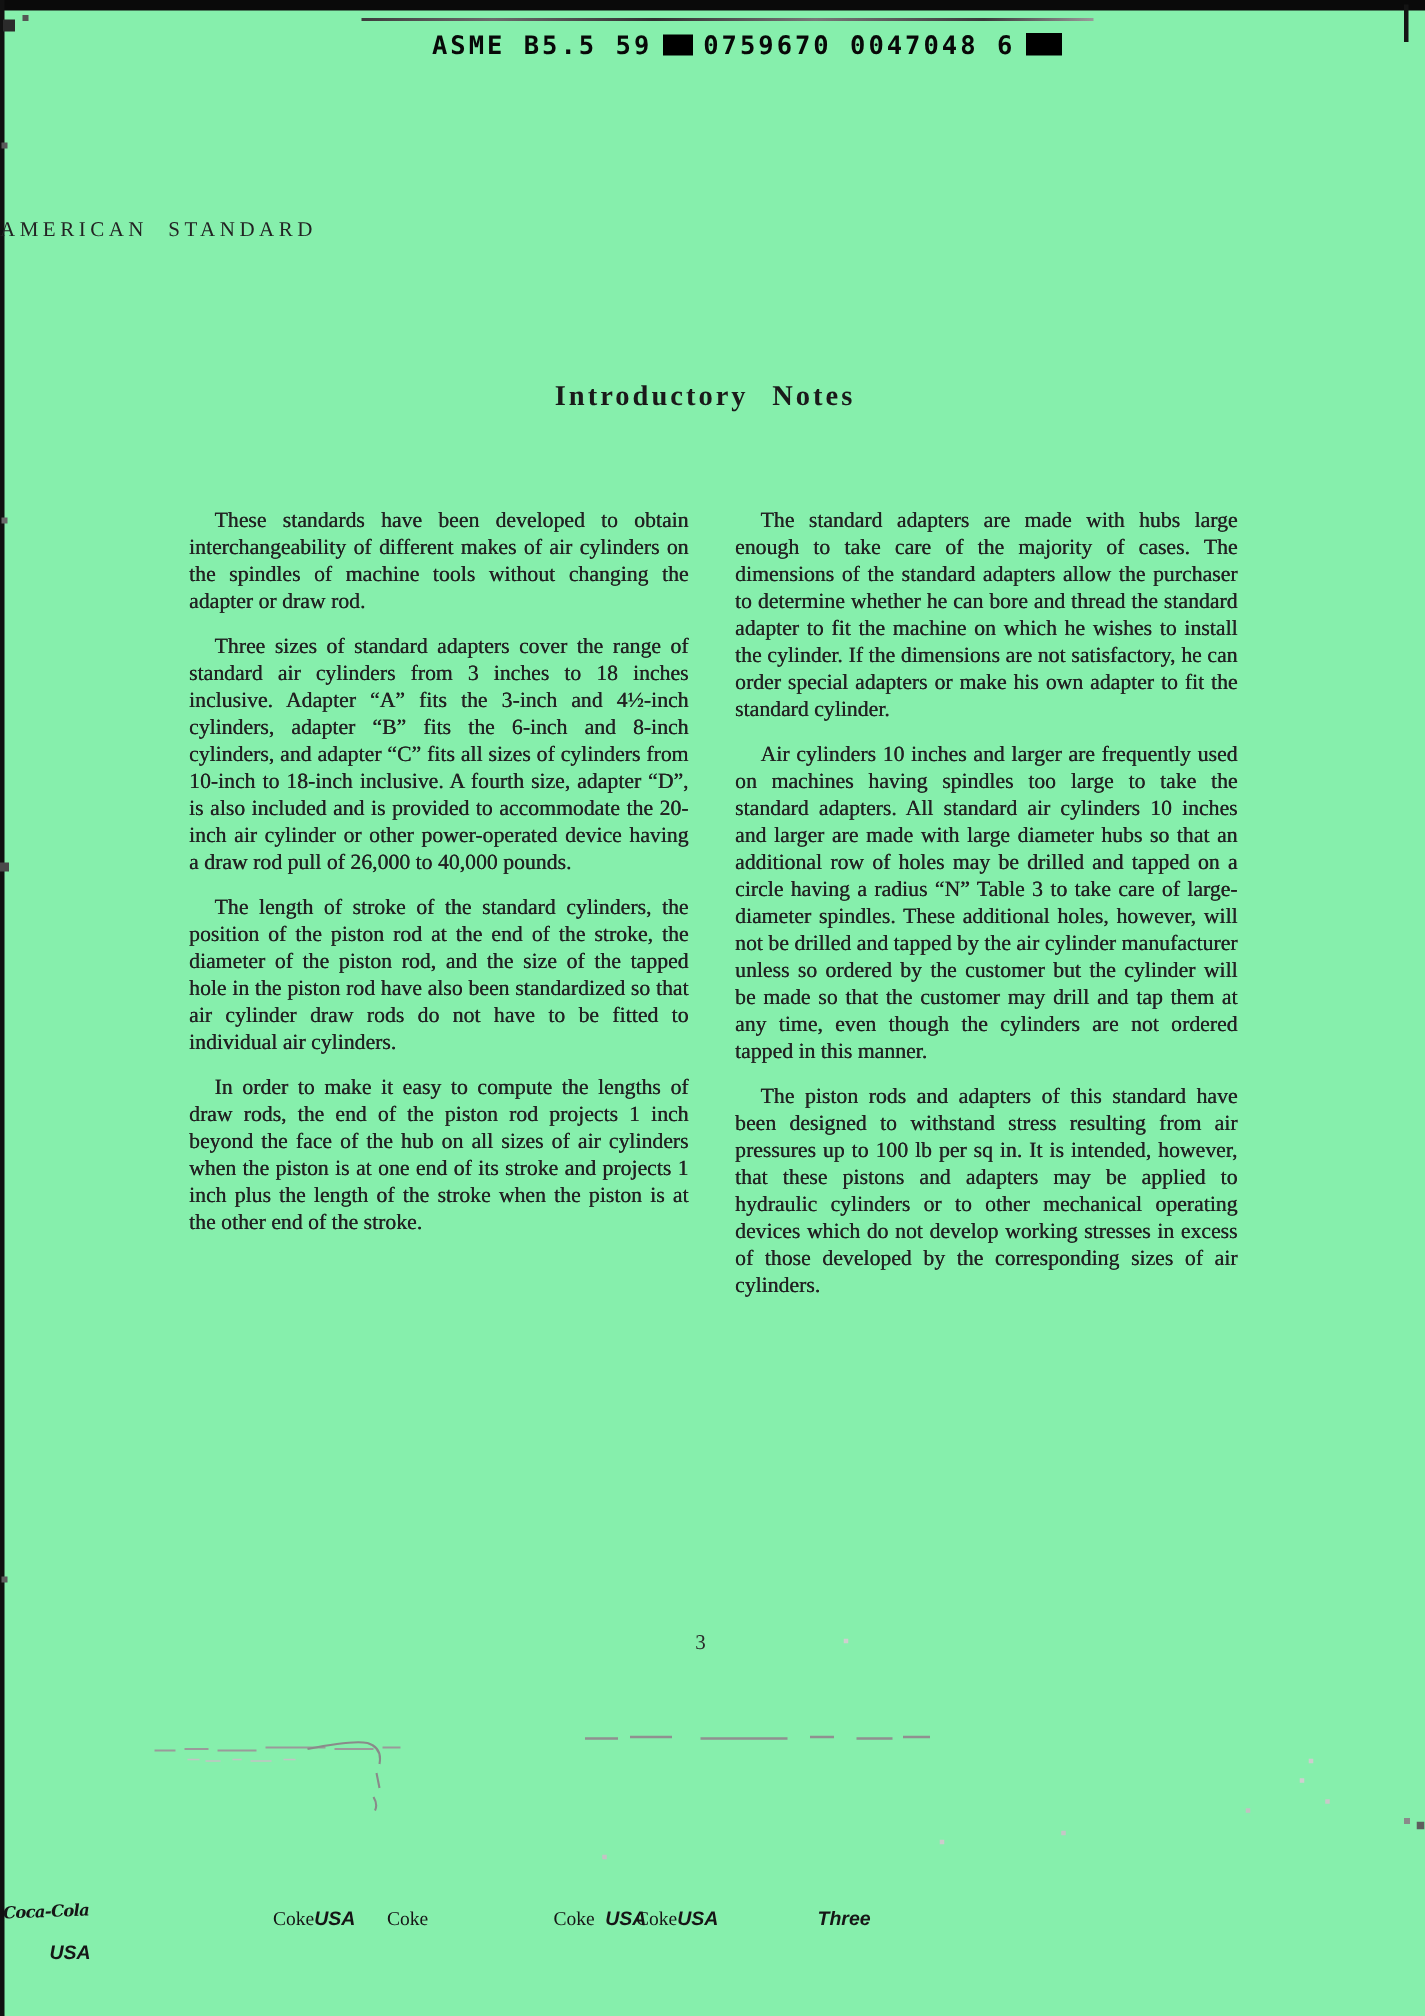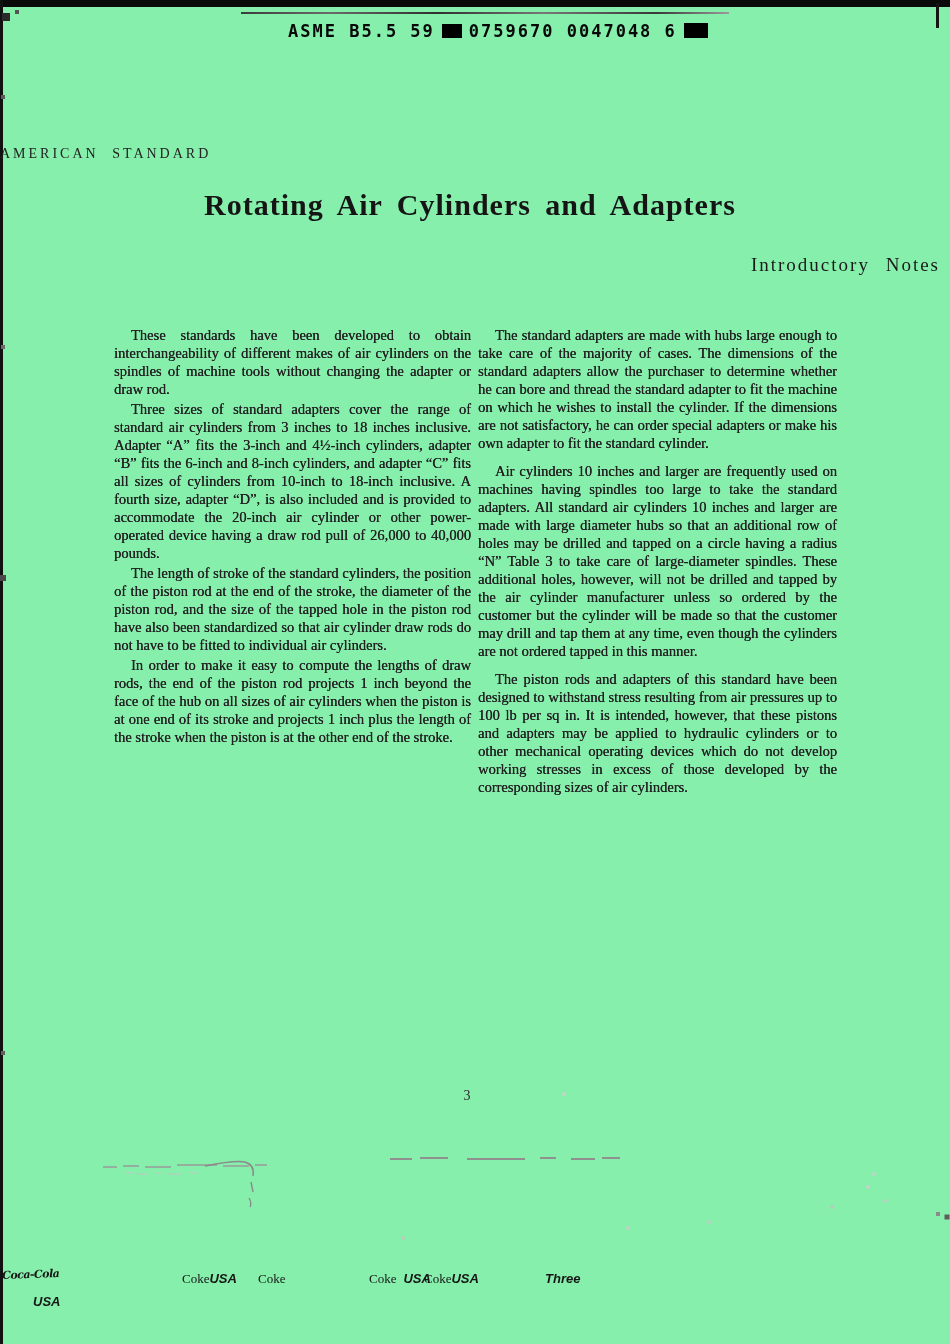--- a/index.html
+++ b/index.html
@@ -32,33 +32,33 @@
   
   .eyebrow{
     position:absolute;left:0;top:146px;width:940px;
     font-size:14px;letter-spacing:3px;word-spacing:7px;color:#232323;
   }
   .title{
     position:absolute;left:0;top:188px;width:940px;margin:0;text-align:center;
     font-size:30px;font-weight:700;letter-spacing:1px;word-spacing:6px;color:#151515;
   }
   .subtitle{
-    position:absolute;left:0;top:254px;width:940px;margin:0;text-align:right;
-    font-size:19px;font-weight:400;letter-spacing:2px;word-spacing:9px;color:#1a1a1a;
+    position:absolute;left:0;top:254px;width:940px;margin:0;text-align:center;
+    font-size:19px;font-weight:700;letter-spacing:2px;word-spacing:9px;color:#1a1a1a;
   }
 
   
   .col{
     position:absolute;top:326px;
     font-size:14.5px;line-height:18px;text-align:justify;
     color:#222;text-shadow:0.2px 0 0 currentColor;
   }
   .col-left{left:114px;width:357px;}
   .col-right{left:478px;width:359px;}
-  .col p{margin:0;text-indent:17px;}
+  .col p{margin:12px;text-indent:17px;}
   .col-left p{margin-bottom:2px;}
   .col-right p{margin-bottom:10px;}
 
   .pageno{
     position:absolute;left:0;top:1088px;width:934px;text-align:center;
     font-size:14px;color:#2a2a2a;
   }
 
   
   .pencil{position:absolute;left:85px;top:1148px;}
@@ -104,21 +104,20 @@
   <div class="bar-top"></div>
   <div class="edge-left"></div>
   <div class="rule-top"></div>
   <div class="tick-right"></div>
 
   <div class="machine-header">
     <span>ASME B5.5 59</span><span class="sq"></span><span>0759670 0047048 6</span><span class="sq sq2"></span>
   </div>
 
   <div class="eyebrow">AMERICAN STANDARD</div>
-  <h1 class="title">Rotating Air Cylinders and Adapters</h1>
   <h2 class="subtitle">Introductory Notes</h2>
 
   <div class="col col-left">
     <p>These standards have been developed to obtain interchangeability of different makes of air cylinders on the spindles of machine tools without changing the adapter or draw rod.</p>
     <p>Three sizes of standard adapters cover the range of standard air cylinders from 3 inches to 18 inches inclusive. Adapter “A” fits the 3-inch and 4½-inch cylinders, adapter “B” fits the 6-inch and 8-inch cylinders, and adapter “C” fits all sizes of cylinders from 10-inch to 18-inch inclusive. A fourth size, adapter “D”, is also included and is provided to accommodate the 20-inch air cylinder or other power-operated device having a draw rod pull of 26,000 to 40,000 pounds.</p>
     <p>The length of stroke of the standard cylinders, the position of the piston rod at the end of the stroke, the diameter of the piston rod, and the size of the tapped hole in the piston rod have also been standardized so that air cylinder draw rods do not have to be fitted to individual air cylinders.</p>
     <p>In order to make it easy to compute the lengths of draw rods, the end of the piston rod projects 1 inch beyond the face of the hub on all sizes of air cylinders when the piston is at one end of its stroke and projects 1 inch plus the length of the stroke when the piston is at the other end of the stroke.</p>
   </div>
 
   <div class="col col-right">

